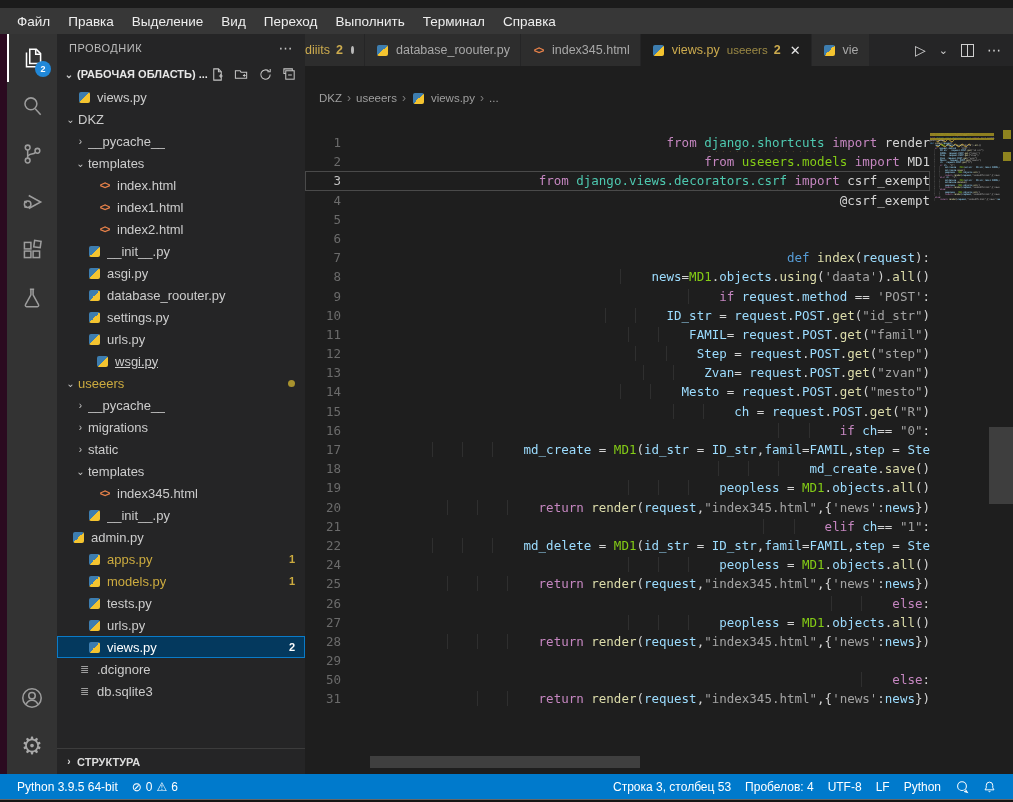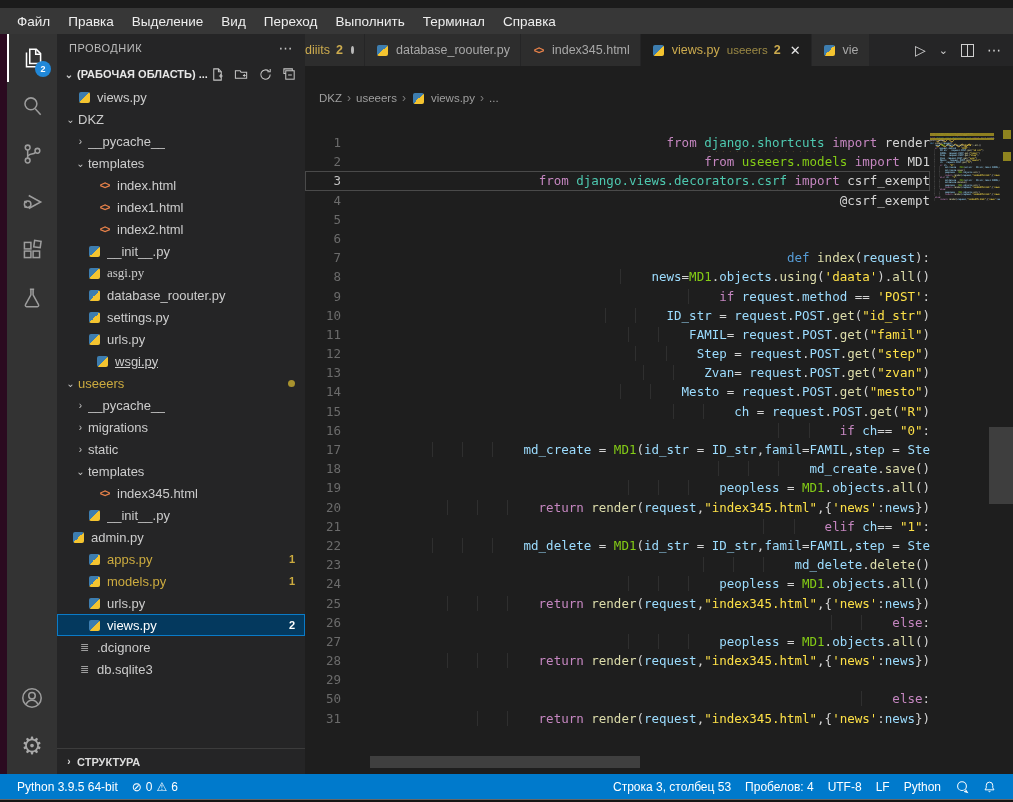--- a/index.html
+++ b/index.html
@@ -90,21 +90,21 @@
   .code-area { position:relative; flex:1; background:#1e1e1e; overflow:hidden;
                font-family:"DejaVu Sans Mono","Liberation Mono",monospace; font-size:12.5px; }
   .code-lines { position:absolute; top:3px; left:0; right:83px; }
   .cline { display:flex; height:19.2px; line-height:19.2px; white-space:pre; }
   .gut { width:52px; flex:none; text-align:right; padding-right:16px; color:#6b6b6b; }
   .ctext { flex:1; overflow:hidden; color:#d4d4d4;text-align:right; }
   .cline.cur { outline:1px solid #4a4a4a; outline-offset:-1px; }
   .cline.cur .gut { color:#c2c2c2; }
   .tk-k { color:#c586c0; } .tk-d { color:#569cd6; } .tk-c { color:#84cc16; }
   .tk-cu { color:#4ec9b0; text-decoration:underline wavy #c8a43a 1px; text-underline-offset:3.5px; }
-  .tk-f { color:#dcdcaa; } .tk-v { color:#9cdcfe; } .tk-s { color:#fde047; } .tk-p { color:#d4d4d4; }
+  .tk-f { color:#dcdcaa; } .tk-v { color:#9cdcfe; } .tk-s { color:#a3a3a3; } .tk-p { color:#d4d4d4; }
   .g { border-left:1px solid rgba(255,255,255,.08); margin-left:-1px; }
 
   
   .minimap { position:absolute; top:3px; right:13px; width:70px; overflow:hidden; }
   .mm-line { white-space:pre; font-family:"DejaVu Sans Mono",monospace; font-size:2.4px;
              line-height:2.45px; letter-spacing:-.2px; }
   .mm-warn { position:absolute; left:0; width:64px; height:2.5px; background:#9a8a20; opacity:.9; }
   .ruler { position:absolute; top:0; right:0; width:13px; bottom:0; }
   .ruler .warn-mark { position:absolute; right:2px; width:8px; height:9px; background:#8f841f; }
   .vthumb { position:absolute; right:0; width:24px; background:#4a4a4a; opacity:.75; }
@@ -254,21 +254,21 @@
           <div class="trow" style="padding-left: 40px;">
             <span class="ficon html-icon">&lt;&gt;</span>
             <span class="lbl">index2.html</span>
           </div>
           <div class="trow" style="padding-left: 30px;">
             <span class="ficon">
               <span class="py-icon"></span>
             </span>
             <span class="lbl">__init__.py</span>
           </div>
-          <div class="trow" style="padding-left: 30px; font-family: Liberation Serif, serif;">
+          <div class="trow" style="padding-left: 30px;">
             <span class="ficon">
               <span class="py-icon"></span>
             </span>
             <span class="lbl">asgi.py</span>
           </div>
           <div class="trow" style="padding-left: 30px;">
             <span class="ficon">
               <span class="py-icon"></span>
             </span>
             <span class="lbl">database_roouter.py</span>
@@ -334,20 +334,26 @@
             </span>
             <span class="lbl">apps.py</span>
             <span class="num-badge">1</span>
           </div>
           <div class="trow warn" style="padding-left: 30px;">
             <span class="ficon">
               <span class="py-icon"></span>
             </span>
             <span class="lbl">models.py</span>
             <span class="num-badge">1</span>
+          </div>
+          <div class="trow" style="padding-left: 30px;">
+            <span class="ficon">
+              <span class="py-icon"></span>
+            </span>
+            <span class="lbl">tests.py</span>
           </div>
           <div class="trow" style="padding-left: 30px;">
             <span class="ficon">
               <span class="py-icon"></span>
             </span>
             <span class="lbl">urls.py</span>
           </div>
           <div class="trow sel" style="padding-left: 30px;">
             <span class="ficon">
               <span class="py-icon"></span>
@@ -438,21 +444,20 @@
             <div class="cline"><span class="gut">13</span><span class="ctext"><span class="g">    </span><span class="g">    </span><span class="tk-v">Zvan</span><span class="tk-p">= </span><span class="tk-v">request</span><span class="tk-p">.</span><span class="tk-v">POST</span><span class="tk-p">.</span><span class="tk-f">get</span><span class="tk-p">(</span><span class="tk-s">"zvan"</span><span class="tk-p">)</span></span></div>
             <div class="cline"><span class="gut">14</span><span class="ctext"><span class="g">    </span><span class="g">    </span><span class="tk-v">Mesto</span><span class="tk-p"> = </span><span class="tk-v">request</span><span class="tk-p">.</span><span class="tk-v">POST</span><span class="tk-p">.</span><span class="tk-f">get</span><span class="tk-p">(</span><span class="tk-s">"mesto"</span><span class="tk-p">)</span></span></div>
             <div class="cline"><span class="gut">15</span><span class="ctext"><span class="g">    </span><span class="g">    </span><span class="tk-v">ch</span><span class="tk-p"> = </span><span class="tk-v">request</span><span class="tk-p">.</span><span class="tk-v">POST</span><span class="tk-p">.</span><span class="tk-f">get</span><span class="tk-p">(</span><span class="tk-s">"R"</span><span class="tk-p">)</span></span></div>
             <div class="cline"><span class="gut">16</span><span class="ctext"><span class="g">    </span><span class="g">    </span><span class="tk-k">if</span><span class="tk-p"> </span><span class="tk-v">ch</span><span class="tk-p">== </span><span class="tk-s">"0"</span><span class="tk-p">:</span></span></div>
             <div class="cline"><span class="gut">17</span><span class="ctext"><span class="g">    </span><span class="g">    </span><span class="g">    </span><span class="tk-v">md_create</span><span class="tk-p"> = </span><span class="tk-c">MD1</span><span class="tk-p">(</span><span class="tk-v">id_str</span><span class="tk-p"> = </span><span class="tk-v">ID_str</span><span class="tk-p">,</span><span class="tk-v">famil</span><span class="tk-p">=</span><span class="tk-v">FAMIL</span><span class="tk-p">,</span><span class="tk-v">step</span><span class="tk-p"> = </span><span class="tk-v">Ste</span></span></div>
             <div class="cline"><span class="gut">18</span><span class="ctext"><span class="g">    </span><span class="g">    </span><span class="g">    </span><span class="tk-v">md_create</span><span class="tk-p">.</span><span class="tk-f">save</span><span class="tk-p">()</span></span></div>
             <div class="cline"><span class="gut">19</span><span class="ctext"><span class="g">    </span><span class="g">    </span><span class="g">    </span><span class="tk-v">peopless</span><span class="tk-p"> = </span><span class="tk-c">MD1</span><span class="tk-p">.</span><span class="tk-v">objects</span><span class="tk-p">.</span><span class="tk-f">all</span><span class="tk-p">()</span></span></div>
             <div class="cline"><span class="gut">20</span><span class="ctext"><span class="g">    </span><span class="g">    </span><span class="g">    </span><span class="tk-k">return</span><span class="tk-p"> </span><span class="tk-f">render</span><span class="tk-p">(</span><span class="tk-v">request</span><span class="tk-p">,</span><span class="tk-s">"index345.html"</span><span class="tk-p">,{</span><span class="tk-s">'news'</span><span class="tk-p">:</span><span class="tk-v">news</span><span class="tk-p">})</span></span></div>
             <div class="cline"><span class="gut">21</span><span class="ctext"><span class="g">    </span><span class="g">    </span><span class="tk-k">elif</span><span class="tk-p"> </span><span class="tk-v">ch</span><span class="tk-p">== </span><span class="tk-s">"1"</span><span class="tk-p">:</span></span></div>
             <div class="cline"><span class="gut">22</span><span class="ctext"><span class="g">    </span><span class="g">    </span><span class="g">    </span><span class="tk-v">md_delete</span><span class="tk-p"> = </span><span class="tk-c">MD1</span><span class="tk-p">(</span><span class="tk-v">id_str</span><span class="tk-p"> = </span><span class="tk-v">ID_str</span><span class="tk-p">,</span><span class="tk-v">famil</span><span class="tk-p">=</span><span class="tk-v">FAMIL</span><span class="tk-p">,</span><span class="tk-v">step</span><span class="tk-p"> = </span><span class="tk-v">Ste</span></span></div>
-            <div class="cline"><span class="gut">23</span><span class="ctext"><span class="g">    </span><span class="g">    </span><span class="g">    </span><span class="tk-v">md_delete</span><span class="tk-p">.</span><span class="tk-f">delete</span><span class="tk-p">()</span></span></div>
             <div class="cline"><span class="gut">24</span><span class="ctext"><span class="g">    </span><span class="g">    </span><span class="g">    </span><span class="tk-v">peopless</span><span class="tk-p"> = </span><span class="tk-c">MD1</span><span class="tk-p">.</span><span class="tk-v">objects</span><span class="tk-p">.</span><span class="tk-f">all</span><span class="tk-p">()</span></span></div>
             <div class="cline"><span class="gut">25</span><span class="ctext"><span class="g">    </span><span class="g">    </span><span class="g">    </span><span class="tk-k">return</span><span class="tk-p"> </span><span class="tk-f">render</span><span class="tk-p">(</span><span class="tk-v">request</span><span class="tk-p">,</span><span class="tk-s">"index345.html"</span><span class="tk-p">,{</span><span class="tk-s">'news'</span><span class="tk-p">:</span><span class="tk-v">news</span><span class="tk-p">})</span></span></div>
             <div class="cline"><span class="gut">26</span><span class="ctext"><span class="g">    </span><span class="g">    </span><span class="tk-k">else</span><span class="tk-p">:</span></span></div>
             <div class="cline"><span class="gut">27</span><span class="ctext"><span class="g">    </span><span class="g">    </span><span class="g">    </span><span class="tk-v">peopless</span><span class="tk-p"> = </span><span class="tk-c">MD1</span><span class="tk-p">.</span><span class="tk-v">objects</span><span class="tk-p">.</span><span class="tk-f">all</span><span class="tk-p">()</span></span></div>
             <div class="cline"><span class="gut">28</span><span class="ctext"><span class="g">    </span><span class="g">    </span><span class="g">    </span><span class="tk-k">return</span><span class="tk-p"> </span><span class="tk-f">render</span><span class="tk-p">(</span><span class="tk-v">request</span><span class="tk-p">,</span><span class="tk-s">"index345.html"</span><span class="tk-p">,{</span><span class="tk-s">'news'</span><span class="tk-p">:</span><span class="tk-v">news</span><span class="tk-p">})</span></span></div>
             <div class="cline"><span class="gut">29</span><span class="ctext"></span></div>
             <div class="cline"><span class="gut">50</span><span class="ctext"><span class="g">    </span><span class="tk-k">else</span><span class="tk-p">:</span></span></div>
             <div class="cline"><span class="gut">31</span><span class="ctext"><span class="g">    </span><span class="g">    </span><span class="tk-k">return</span><span class="tk-p"> </span><span class="tk-f">render</span><span class="tk-p">(</span><span class="tk-v">request</span><span class="tk-p">,</span><span class="tk-s">"index345.html"</span><span class="tk-p">,{</span><span class="tk-s">'news'</span><span class="tk-p">:</span><span class="tk-v">news</span><span class="tk-p">})</span></span></div>
           </div>
         <div class="minimap" id="minimap">

